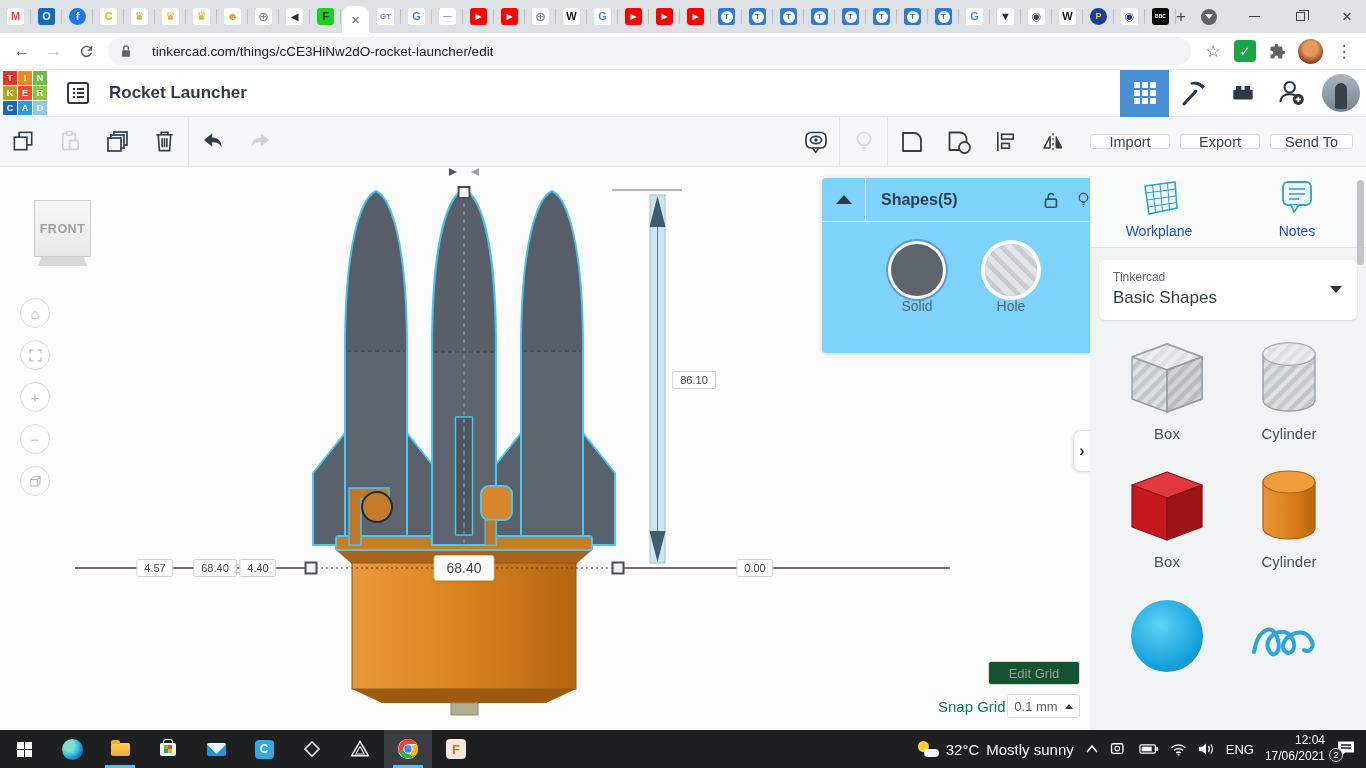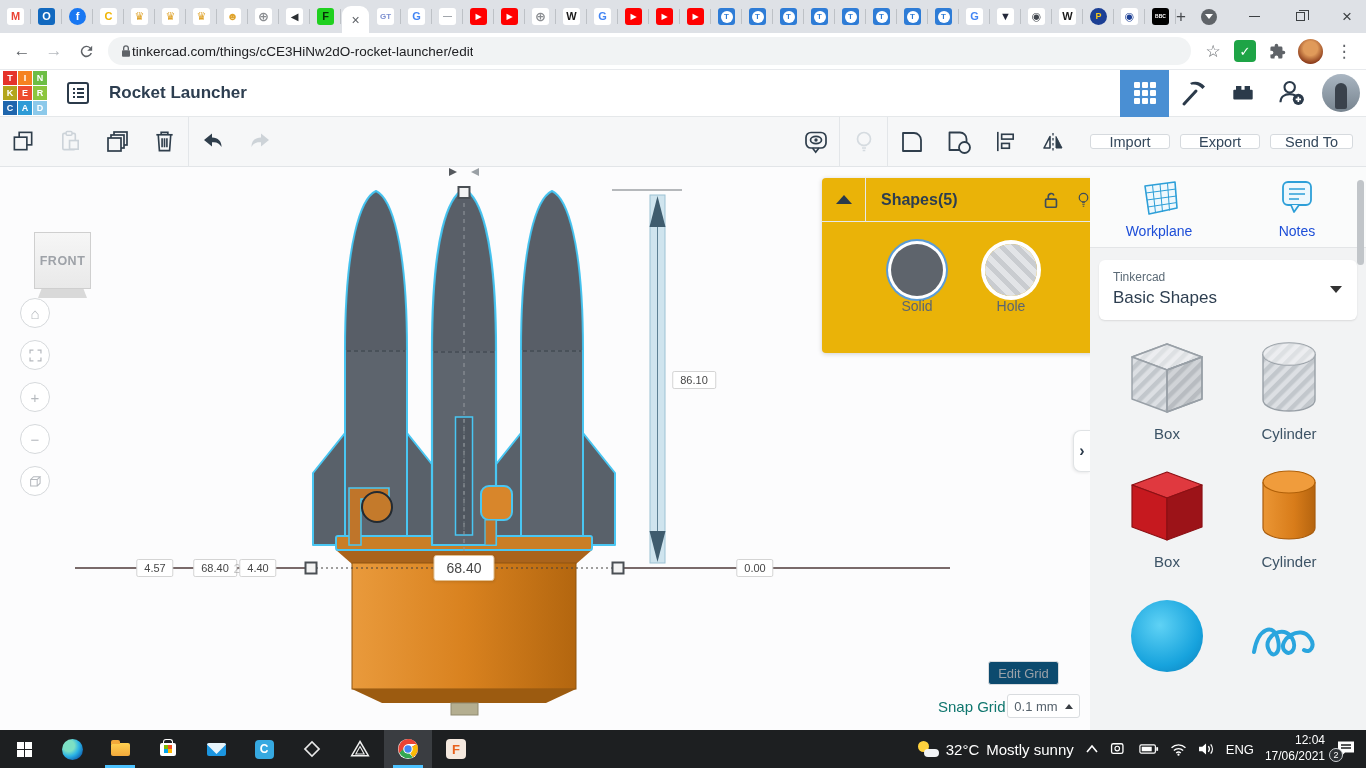--- a/index.html
+++ b/index.html
@@ -24,21 +24,21 @@
   .tabsearch-caret { width:0; height:0; border-left:4px solid transparent; border-right:4px solid transparent; border-top:5px solid #fff; }
   .min-bar { width:11px; height:1.5px; background:#3c4043; }
   .restore-box { width:9px; height:9px; border:1.2px solid #3c4043; position:relative; }
   .restore-box::before { content:''; position:absolute; top:-3.5px; left:2px; width:9px; height:9px; border-top:1.2px solid #3c4043; border-right:1.2px solid #3c4043; }
   .close-x { font-size:17px; font-weight:normal; }
 
   
   .urlrow { position:absolute; left:0; top:33px; width:1366px; height:37px; background:#fff; display:flex; align-items:center; border-bottom:1px solid #e8eaed; padding:0 6px; }
   .navic { width:32px; height:32px; display:flex; align-items:center; justify-content:center; color:#5f6368; font-size:17px; border-radius:50%; flex:0 0 auto; }
   .navic.dis { color:#b6babf; }
-  .addressbar { flex:1; height:28px; background:#f1f3f4; border-radius:14px; margin:0 6px; display:flex; align-items:center; padding:5px 12px; gap:0; min-width:0; }
+  .addressbar { flex:1; height:28px; background:#f1f3f4; border-radius:14px; margin:0 6px; display:flex; align-items:center; padding:5px 12px; gap:20px; min-width:0; }
   .url-text { font-size:13.5px; color:#202124; white-space:nowrap; overflow:hidden; }
   .extbadge { width:22px; height:22px; background:#1ea446; border-radius:4px; color:#fff; font-size:13px; display:flex; align-items:center; justify-content:center; margin:0 5px; }
   .chrome-avatar { width:25px; height:25px; border-radius:50%; background:radial-gradient(circle at 50% 38%, #e09a5a 0 35%, #8a3a1a 75%); margin:0 5px; flex:0 0 auto; }
 
   
   .tch { position:absolute; left:0; top:70px; width:1366px; height:47px; background:#fff; border-bottom:1px solid #e5e8ea; display:flex; align-items:center; }
   .tc-logo { width:44px; height:44px; display:grid; grid-template-columns:repeat(3,1fr); grid-template-rows:repeat(3,1fr); gap:1px; margin:0 8px 0 3px; background:#fff; }
   .tc-logo span { display:flex; align-items:center; justify-content:center; color:#fff; font-size:9px; font-weight:bold; }
   .tch-listbtn { width:34px; height:34px; display:flex; align-items:center; justify-content:center; margin:0 6px; }
   .tch-title { font-size:17px; font-weight:bold; color:#2d3e50; margin-left:8px; }
@@ -61,42 +61,42 @@
 
   
   .ws { position:absolute; left:0; top:167px; width:1366px; height:563px; display:flex; }
   .canvas { position:relative; width:1090px; height:563px; background:#fcfcfd; overflow:hidden; }
   .model { position:absolute; left:0; top:0; }
 
   .dimlabel { position:absolute; transform:translate(-50%,-50%); background:#fff; border:1px solid #d4d4d4; border-radius:2px; padding:2px 7px; font-size:11px; color:#474747; white-space:nowrap; }
   .dimlabel.center { border:1px solid #e2c193; padding:4px 12px; font-size:14px; border-radius:3px; box-shadow:0 1px 3px rgba(0,0,0,.12); }
   .dimfaint { position:absolute; transform:translate(-50%,-50%); font-size:13px; color:#9a9a9a; opacity:.55; }
 
-  .viewcube { position:absolute; left:34px; top:33px; width:57px; height:57px; background:linear-gradient(180deg,#f6f6f6,#e9e9e9); border:1px solid #cfcfcf; display:flex; align-items:center; justify-content:center; color:#9ea2a8; font-weight:bold; font-size:12.5px; letter-spacing:.5px;margin-top:32px; }
+  .viewcube { position:absolute; left:34px; top:33px; width:57px; height:57px; background:linear-gradient(180deg,#f6f6f6,#e9e9e9); border:1px solid #cfcfcf; display:flex; align-items:center; justify-content:center; color:#9ea2a8; font-weight:bold; font-size:12.5px; letter-spacing:.5px; }
   .viewcube::after { content:''; position:absolute; left:3px; right:3px; bottom:-10px; height:9px; background:#d9d9d9; clip-path:polygon(7% 0,93% 0,100% 100%,0 100%); }
   .navcol { position:absolute; left:20px; top:131px; display:flex; flex-direction:column; gap:12px; }
   .navcirc { width:30px; height:30px; border-radius:50%; border:1px solid #d6d9dc; background:#fff; display:flex; align-items:center; justify-content:center; color:#b5b9be; font-size:15px; }
 
   
-  .panel { position:absolute; left:822px; top:11px; width:284px; height:175px; background:#eab308; border-radius:4px; box-shadow:0 1px 5px rgba(0,0,0,.18); }
+  .panel { position:absolute; left:822px; top:11px; width:284px; height:175px; background:#7dd3fc; border-radius:4px; box-shadow:0 1px 5px rgba(0,0,0,.18); }
   .panel-head { height:44px; display:flex; align-items:center; border-bottom:1px solid #e6e9eb; }
   .collapse-cell { width:44px; display:flex; align-items:center; justify-content:center; border-right:1px solid #e6e9eb; height:44px; }
   .tri-up { width:0; height:0; border-left:8px solid transparent; border-right:8px solid transparent; border-bottom:9px solid #2b3a4a; }
   .panel-title { flex:1; font-size:16px; font-weight:bold; color:#2d3e50; padding-left:15px; }
   .panel-icons { display:flex; align-items:center; gap:14px; padding-right:14px; }
   .panel-body { display:flex; justify-content:center; gap:42px; padding-top:22px; }
   .swatch { display:flex; flex-direction:column; align-items:center; gap:2px; }
   .circ { width:52px; height:52px; border-radius:50%; }
   .circ.solid { background:#5e646c; box-shadow:0 0 0 3px #fff, 0 0 0 5px #5b9bd5; }
   .circ.hole { background:repeating-linear-gradient(45deg,#c9ccd0 0 5px,#e2e4e7 5px 11px); box-shadow:0 0 0 4px #fff; }
   .swatch-label { font-size:14px; color:#5b6670; }
 
   .chevtab { position:absolute; left:1073px; top:263px; width:17px; height:42px; background:#fff; border:1px solid #e0e3e5; border-right:none; border-radius:8px 0 0 8px; display:flex; align-items:center; justify-content:center; color:#2b3a4a; font-size:16px; font-weight:bold; box-shadow:-1px 1px 3px rgba(0,0,0,.08); }
 
-  .editgrid-btn { position:absolute; left:988px; top:494px; width:71px; height:24px; background:#0c4a6e; border:1px solid #d9dcdf; border-radius:3px; color:#9aa1a8; font-size:13px; display:flex; align-items:center; justify-content:center; }
+  .editgrid-btn { position:absolute; left:988px; top:494px; width:92px; height:24px; background:#14532d; border:1px solid #d9dcdf; border-radius:3px; color:#9aa1a8; font-size:13px; display:flex; align-items:center; justify-content:center; }
   .snaplabel { position:absolute; left:938px; top:531px; font-size:15px; color:#0f766e; }
   .snapbox { position:absolute; left:1007px; top:527px; width:73px; height:24px; background:#fff; border:1px solid #d9dcdf; border-radius:3px; display:flex; align-items:center; justify-content:center; gap:7px; font-size:13px; color:#55616b; }
   .snapcaret { width:0; height:0; border-left:4px solid transparent; border-right:4px solid transparent; border-bottom:5px solid #3a3f44; }
 
   
   .sidebar { position:relative; width:276px; height:563px; background:#f2f3f4; overflow:hidden; }
   .tools { display:flex; background:#fafbfb; border-bottom:1px solid #e3e5e7; padding:10px 0 8px 0; }
   .tool { flex:1; display:flex; flex-direction:column; align-items:center; gap:4px; }
   .tool-label { font-size:14px; color:#1d4ed8; }
   .libcard { margin:12px 9px 6px 9px; background:#fff; border-radius:6px; padding:10px 6px 12px 14px; position:relative; box-shadow:0 1px 2px rgba(0,0,0,.10); }

